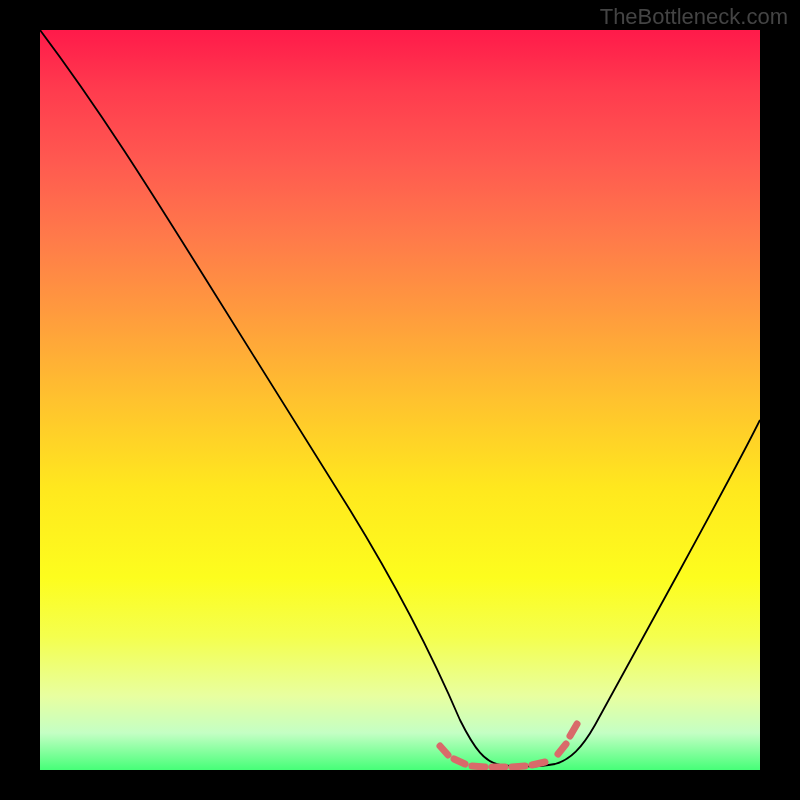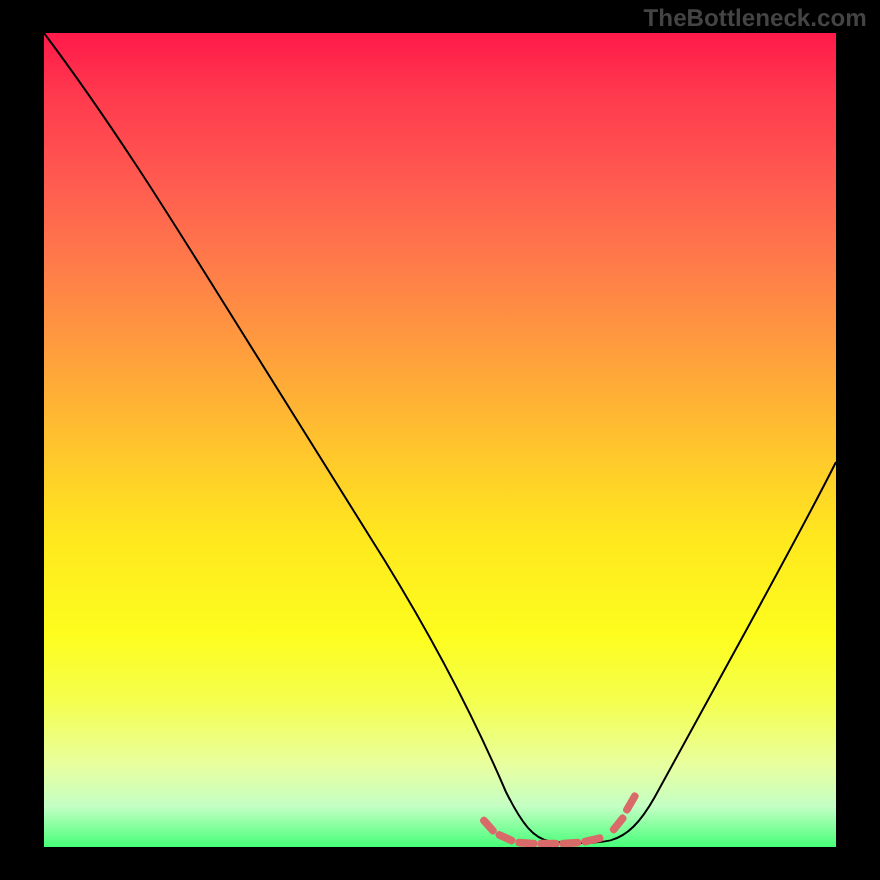--- a/index.html
+++ b/index.html
@@ -10,21 +10,21 @@
     position: relative;
     font-family: Arial, sans-serif;
     overflow: hidden;
   }
   .watermark {
     position: absolute;
     top: 4px;
     right: 12px;
     color: #444;
     font-size: 22px;
-    font-weight: 700;
+    font-weight: 400;
     z-index: 10;
   }
   .plot-area {
     position: absolute;
     left: 40px;
     top: 30px;
     width: 720px;
     height: 740px;
   }
   .gradient-bg {

